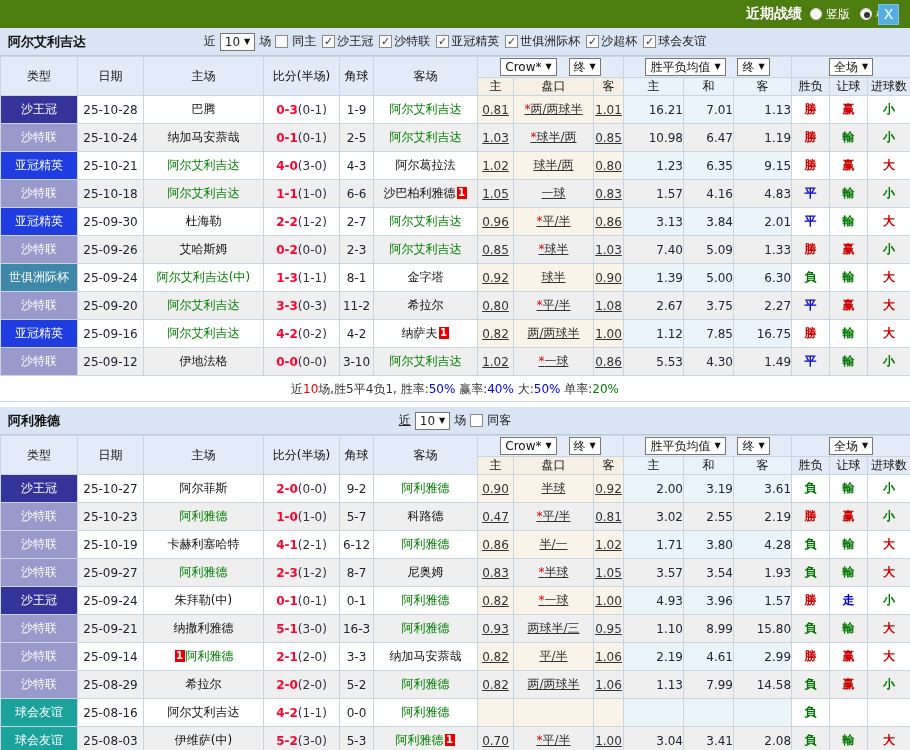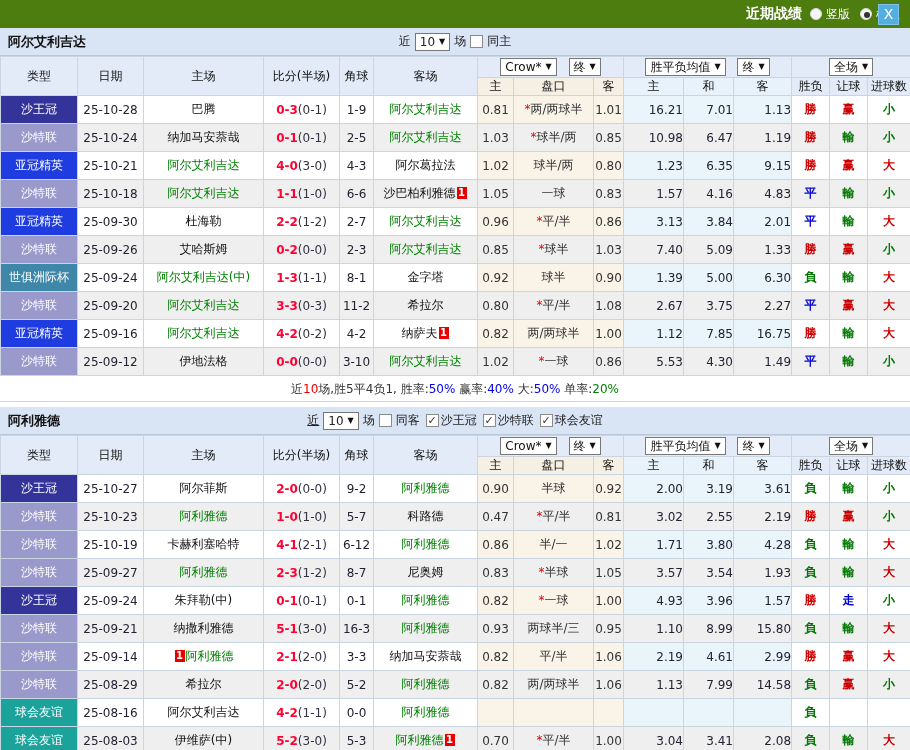--- a/index.html
+++ b/index.html
@@ -29,21 +29,21 @@
   table { border-collapse:collapse; table-layout:fixed; width:910px; }
   th,td { border:1px solid #c9d6e2; text-align:center; padding:0; overflow:hidden; white-space:nowrap; font-size:12px; font-weight:normal; }
   thead th { background:#e2ebf7; color:#111; }
   thead tr.grp th { height:21px; }
   thead tr.sub th { height:18px; }
   thead th.hcph { background:#f6efe4; }
   thead th.avgh { background:#e7f2fa; }
   tbody td { height:28px; color:#223; }
   tr.alt td { background:#efefef; }
   td.typec { color:#fff; }
-  td.hcp { background:#faf3e8; color:#333; }
+  td.hcp { background:#faf3e8; color:#333;text-decoration:underline; }
   td.avg { background:#e9f4fb; color:#223;text-align:right; }
   .tname { color:#111; }
   .tname.green { color:#008000; }
   .ft { color:#ff0033; font-weight:bold; }
   .hf { color:#334; }
   .badge { display:inline-block; background:#e80000; color:#fff; font-size:10px; min-width:10px; height:12px; line-height:12px; padding:0 1px; vertical-align:top; margin:2px 1px 0 1px; font-weight:bold; }
   .star { color:#e80000; }
   .resc { font-weight:bold; }
 
   
@@ -71,20 +71,21 @@
     <span class="team">阿尔艾利吉达</span>
     <span class="filters">
       <span class="near-lbl">近</span>
       <span class="dd">
           <span>10</span>
           <span class="arr">▼</span>
         </span>
       <span>场</span>
       <span class="cb empty"></span>
       <span class="cbl">同主</span>
+      <span><span class="cb">✓</span><span class="cbl">沙王冠</span><span class="cb">✓</span><span class="cbl">沙特联</span><span class="cb">✓</span><span class="cbl">亚冠精英</span><span class="cb">✓</span><span class="cbl">世俱洲际杯</span><span class="cb">✓</span><span class="cbl">沙超杯</span><span class="cb">✓</span><span class="cbl">球会友谊</span></span>
     </span>
   </div>
   <table>
     <colgroup>
         <col style="width:77px">
         <col style="width:66px">
         <col style="width:120px">
         <col style="width:76px">
         <col style="width:34px">
         <col style="width:104px">
@@ -328,21 +329,20 @@
     <span class="team">阿利雅德</span>
     <span class="filters">
       <span class="near-lbl u">近</span>
       <span class="dd">
           <span>10</span>
           <span class="arr">▼</span>
         </span>
       <span>场</span>
       <span class="cb empty"></span>
       <span class="cbl">同客</span>
-      <span><span class="cb">✓</span><span class="cbl">沙王冠</span><span class="cb">✓</span><span class="cbl">沙特联</span><span class="cb">✓</span><span class="cbl">球会友谊</span></span>
     </span>
   </div>
   <table>
     <colgroup>
         <col style="width:77px">
         <col style="width:66px">
         <col style="width:120px">
         <col style="width:76px">
         <col style="width:34px">
         <col style="width:104px">

